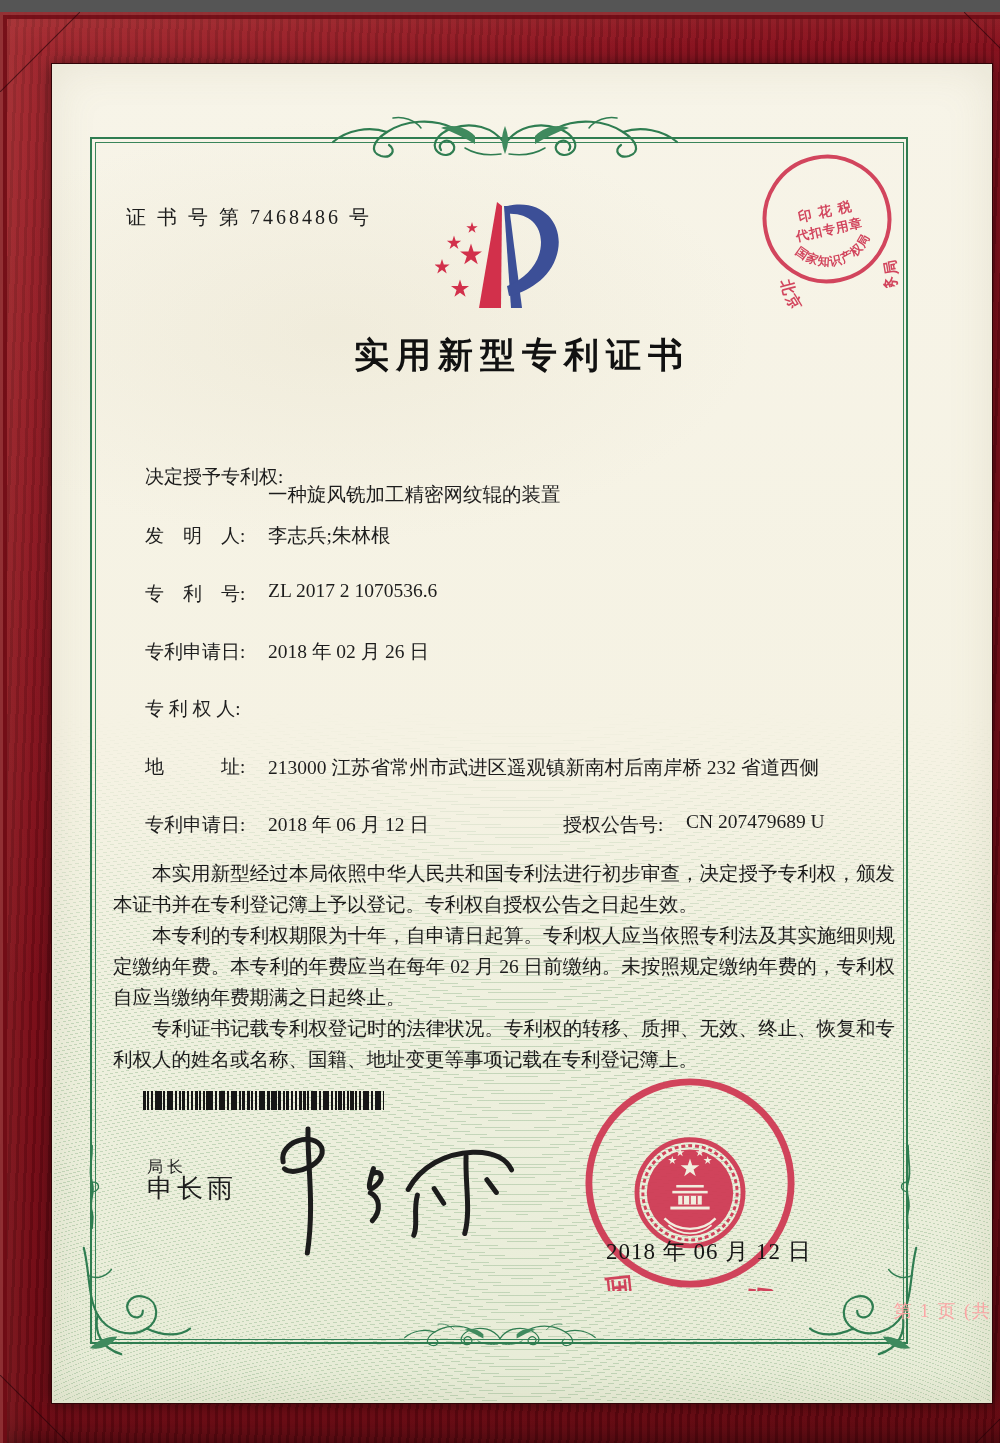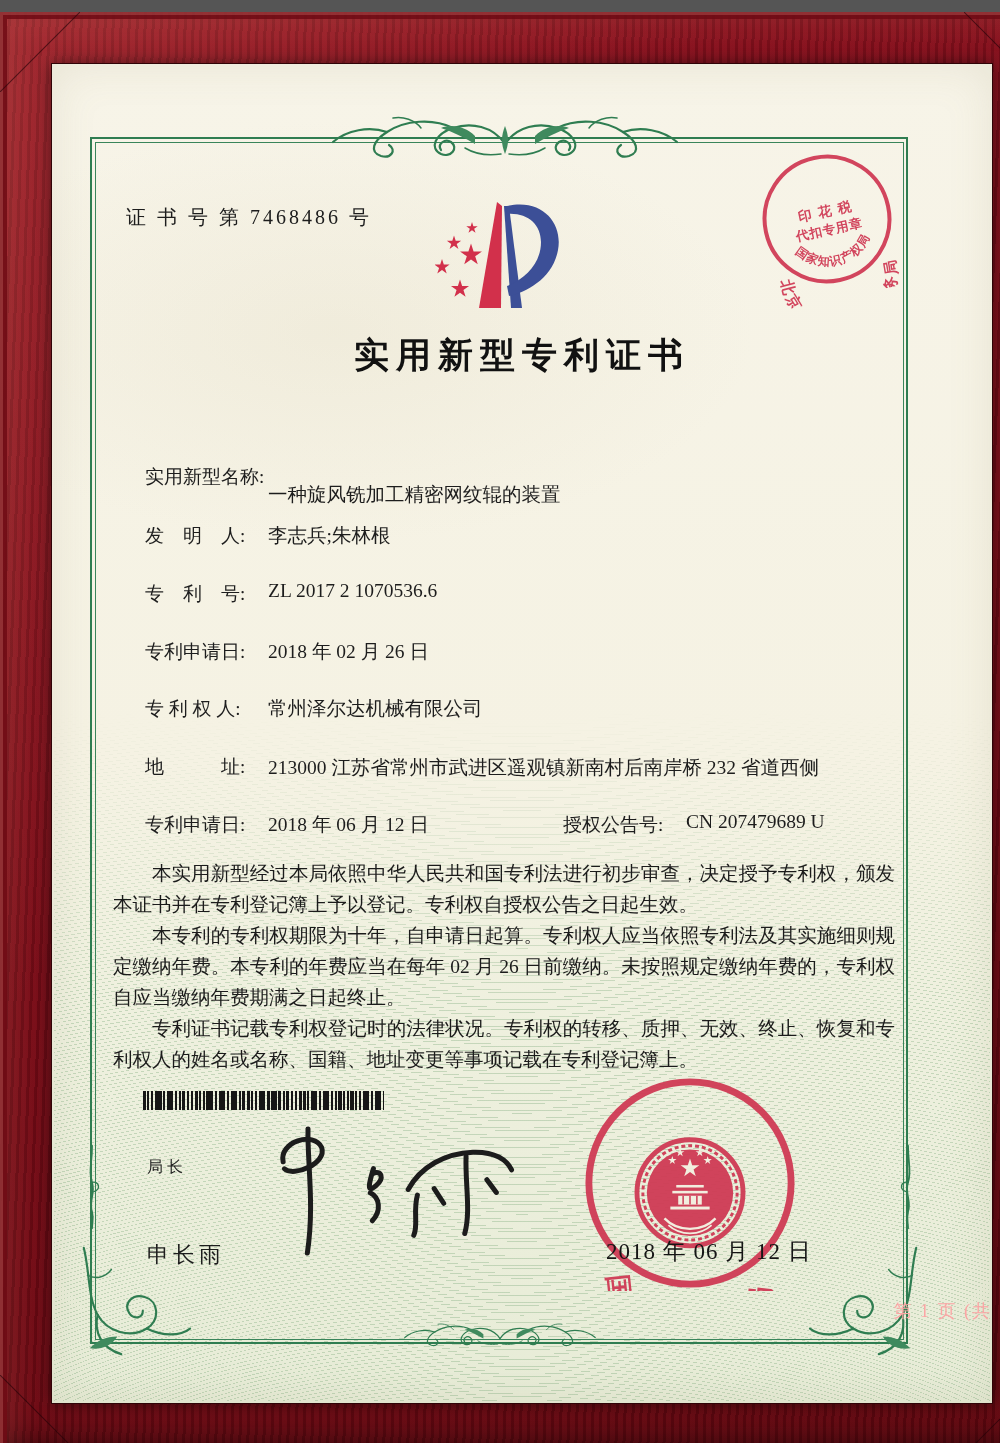--- a/index.html
+++ b/index.html
@@ -45,21 +45,21 @@
   .addr{white-space:normal;width:575px;line-height:29px;}
   .body-text{position:absolute;left:113px;top:846px;width:782px;color:#1b1b1b;
     font-size:19.5px;line-height:31px;text-align:justify;}
   .body-text p{margin:0;text-indent:2em;}
   .barcode{position:absolute;left:143px;top:1079px;width:241px;height:19px;
     background-image:
       repeating-linear-gradient(90deg,#161616 0 2px,transparent 2px 4px),
       repeating-linear-gradient(90deg,#161616 0 1px,transparent 1px 9px),
       repeating-linear-gradient(90deg,#161616 0 3px,transparent 3px 13px);}
   .signer-title{left:147px;top:1145px;font-size:16px;letter-spacing:4px;text-align:center;}
-  .signer-name{left:147px;top:1228px;font-size:22px;letter-spacing:4px;}
+  .signer-name{left:147px;top:1159px;font-size:26px;letter-spacing:4px;}
   .seal-date{left:606px;top:1224px;font-size:23px;letter-spacing:1px;color:#151515;z-index:8;}
   .footer{left:0;right:0;top:1287px;text-align:right;font-size:18px;letter-spacing:2px;color:#fca5a5;}
   .logo{position:absolute;left:435px;top:170px;width:135px;height:134px;}
   .tax-stamp{position:absolute;left:747px;top:127px;width:160px;height:160px;
     transform:rotate(-12deg);opacity:.92;z-index:6;}
   .seal{position:absolute;left:582px;top:1063px;width:216px;height:216px;opacity:.93;z-index:6;}
   .signature{position:absolute;left:258px;top:1100px;width:270px;height:145px;z-index:7;
     transform:rotate(-2deg);}
   .hidden-defs{position:absolute;width:0;height:0;overflow:hidden;}
 </style>
@@ -150,34 +150,33 @@
     <text font-size="19" letter-spacing="3" fill="#cf3752" text-anchor="middle" font-weight="bold">
       <textPath href="#taxTop" startOffset="50%">北京市海淀区地方税务局</textPath>
     </text>
     <text font-size="15" letter-spacing="1" fill="#cf3752" text-anchor="middle" font-weight="bold">
       <textPath href="#taxBot" startOffset="50%">国家知识产权局</textPath>
     </text>
     <text x="100" y="96" font-size="17" letter-spacing="2" fill="#cf3752" text-anchor="middle" font-weight="bold">印 花 税</text>
     <text x="100" y="119" font-size="16" letter-spacing="1" fill="#cf3752" text-anchor="middle" font-weight="bold">代扣专用章</text>
   </svg>
 
-  <div class="txt f-label" style="left:145px;top:452px;">实用新型名称:</div>
+  <div class="txt f-label" style="left:145px;top:452px;">决定授予专利权:</div>
   <div class="txt f-value" style="left:268px;top:469px;">一种旋风铣加工精密网纹辊的装置</div>
 
   <div class="txt f-label" style="left:145px;top:511px;">发　明　人:</div>
   <div class="txt f-value" style="left:268px;top:510px;">李志兵;朱林根</div>
 
   <div class="txt f-label" style="left:145px;top:569px;">专　利　号:</div>
   <div class="txt f-value" style="left:268px;top:568px;">ZL 2017 2 1070536.6</div>
 
   <div class="txt f-label" style="left:145px;top:627px;">专利申请日:</div>
   <div class="txt f-value" style="left:268px;top:626px;">2018 年 02 月 26 日</div>
 
   <div class="txt f-label" style="left:145px;top:684px;">专 利 权 人:</div>
-  <div class="txt f-value" style="left:268px;top:683px;">常州泽尔达机械有限公司</div>
 
   <div class="txt f-label" style="left:145px;top:742px;">地　　　址:</div>
   <div class="txt f-value addr" style="left:268px;top:741px;">213000 江苏省常州市武进区遥观镇新南村后南岸桥 232 省道西侧</div>
 
   <div class="txt f-label" style="left:145px;top:800px;">专利申请日:</div>
   <div class="txt f-value" style="left:268px;top:799px;">2018 年 06 月 12 日</div>
   <div class="txt f-label" style="left:563px;top:800px;">授权公告号:</div>
   <div class="txt f-value" style="left:686px;top:799px;">CN 207479689 U</div>
 
   <div class="body-text">

